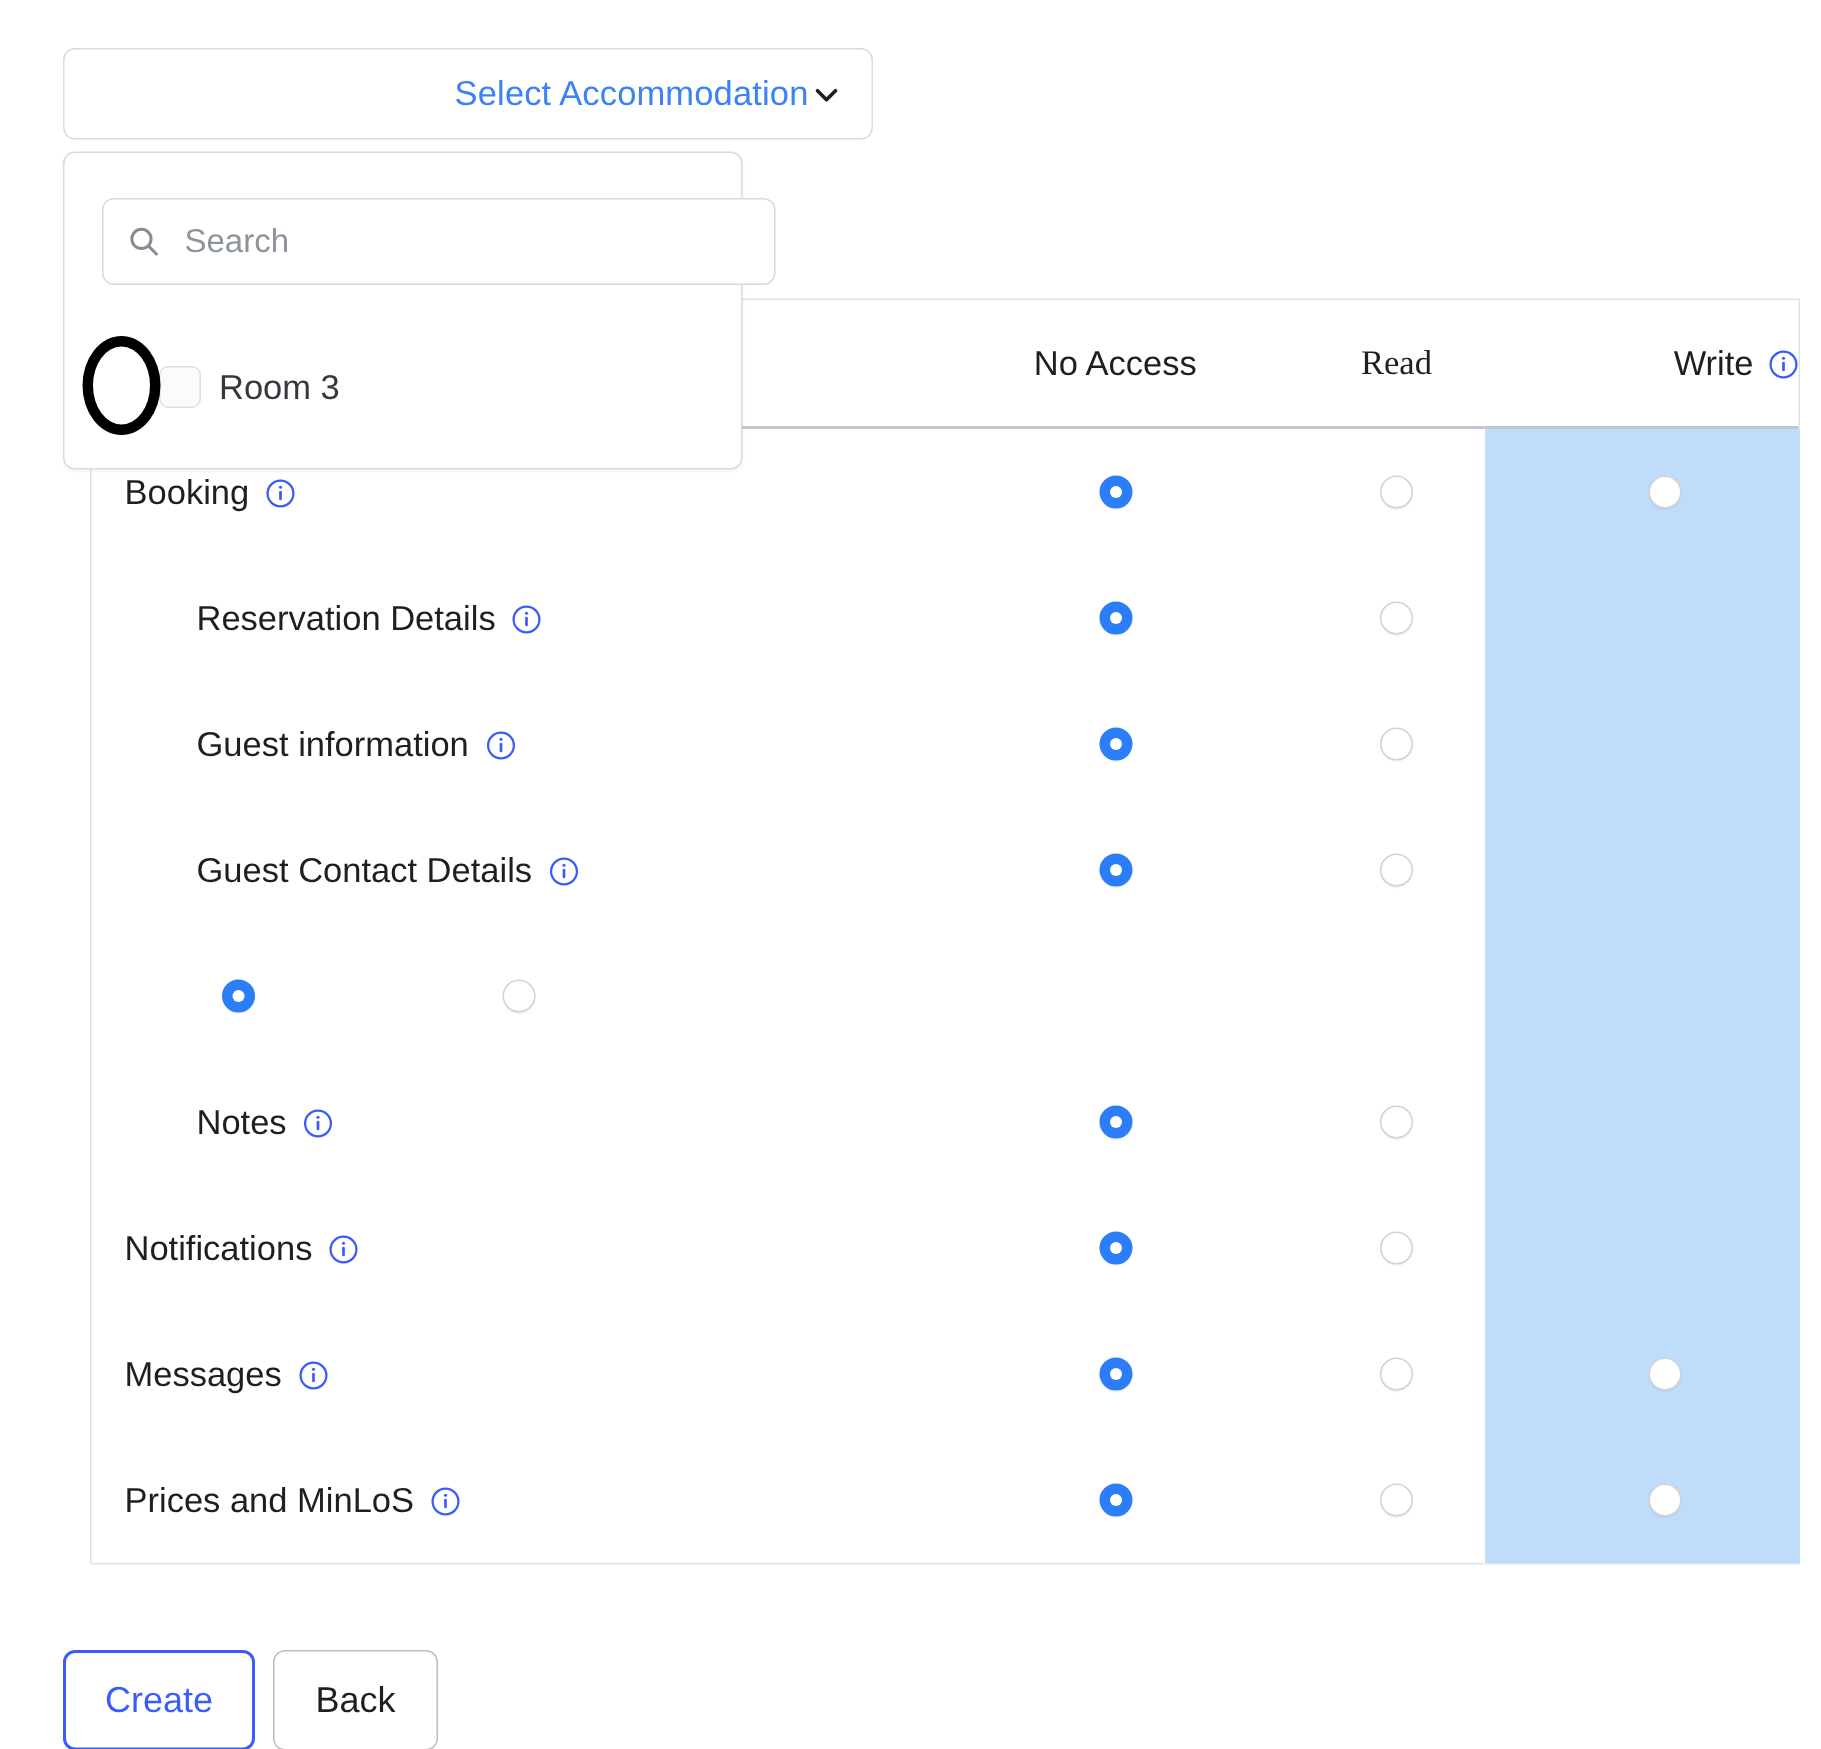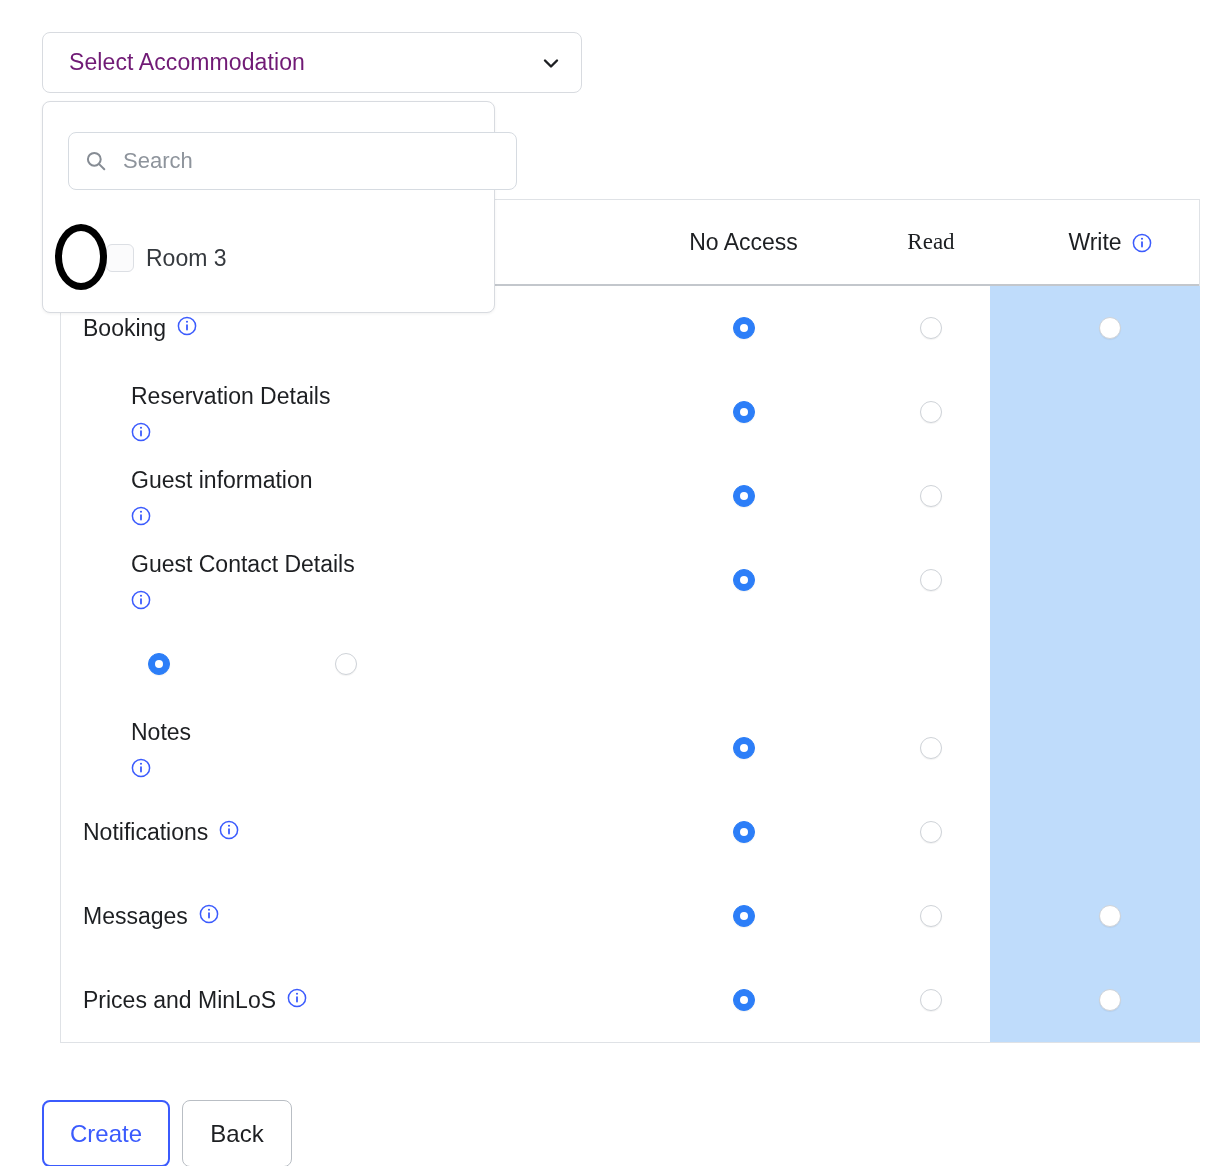--- a/index.html
+++ b/index.html
@@ -12,21 +12,21 @@
   }
   #root { position: relative; width: 1214px; height: 1166px; overflow: hidden; background:#fff; }
 
   
   .select-box {
     position: absolute; left: 42px; top: 32px; width: 540px; height: 61px;
     background: #fff; border: 1px solid #d8dbe0; border-radius: 8px;
     display: flex; align-items: center; padding: 0 18px 0 26px;
   }
   .select-label {
-    flex: 1; font-size: 23px; color: #701a75; letter-spacing: .1px;
+    flex: 1; font-size: 23px; color: #3b82f6; letter-spacing: .1px; text-align: right;
   }
   .chevron { width: 24px; height: 24px; display:block; }
 
   
   .dropdown {
     position: absolute; left: 42px; top: 101px; width: 453px; height: 212px;
     background: #fff; border: 1px solid #d8dbe0; border-radius: 8px;
     box-shadow: 0 1px 3px rgba(0,0,0,.06);
     z-index: 40;
   }
@@ -68,34 +68,34 @@
     background: #fff; border: 1px solid #dfe2e6; z-index: 10;
   }
   .thead {
     position: relative; height: 86px; border-bottom: 2px solid #c3c7cc;
     display: flex; align-items: center;
   }
   .th { text-align: center; font-size: 23px; color: #1d1f22; }
   .th-spacer { width: 585px; }
   .col-noaccess { width: 195px; }
   .col-read     { width: 180px; font-family: Liberation Serif, serif; }
-  .col-write    { width: 178px; display: flex; align-items: center; justify-content: center; gap: 10px; }
+  .col-write    { width: 178px; display: flex; align-items: center; justify-content: flex-end; gap: 10px; }
 
   .write-highlight {
     position: absolute; left: 929px; top: 86px; width: 210px; height: 756px;
     background: #bfdcfb; z-index: 1;
   }
 
   .tbody { position: relative; z-index: 2; }
   .trow { height: 84px; display: flex; align-items: center; }
   .cell-label {
-    width: 585px; display: flex; align-items: flex-start; gap: 11px;
+    width: 585px; display: flex; align-items: center; gap: 11px;
     font-size: 23px; color: #1d1f22; padding-left: 22px;
   }
-  .cell-label.indent { padding-left: 70px; flex-direction: column; }
+  .cell-label.indent { padding-left: 70px; }
   .cell-radio { display: flex; align-items: center; justify-content: center; }
 
   
   .radio {
     width: 22px; height: 22px; border-radius: 50%;
     background: #fff; border: 1px solid #cfd3d8;
     box-shadow: 0 1px 1px rgba(0,0,0,.05);
   }
   .radio.sel {
     background: #2c7ef8; border: 1px solid #2c7ef8;

